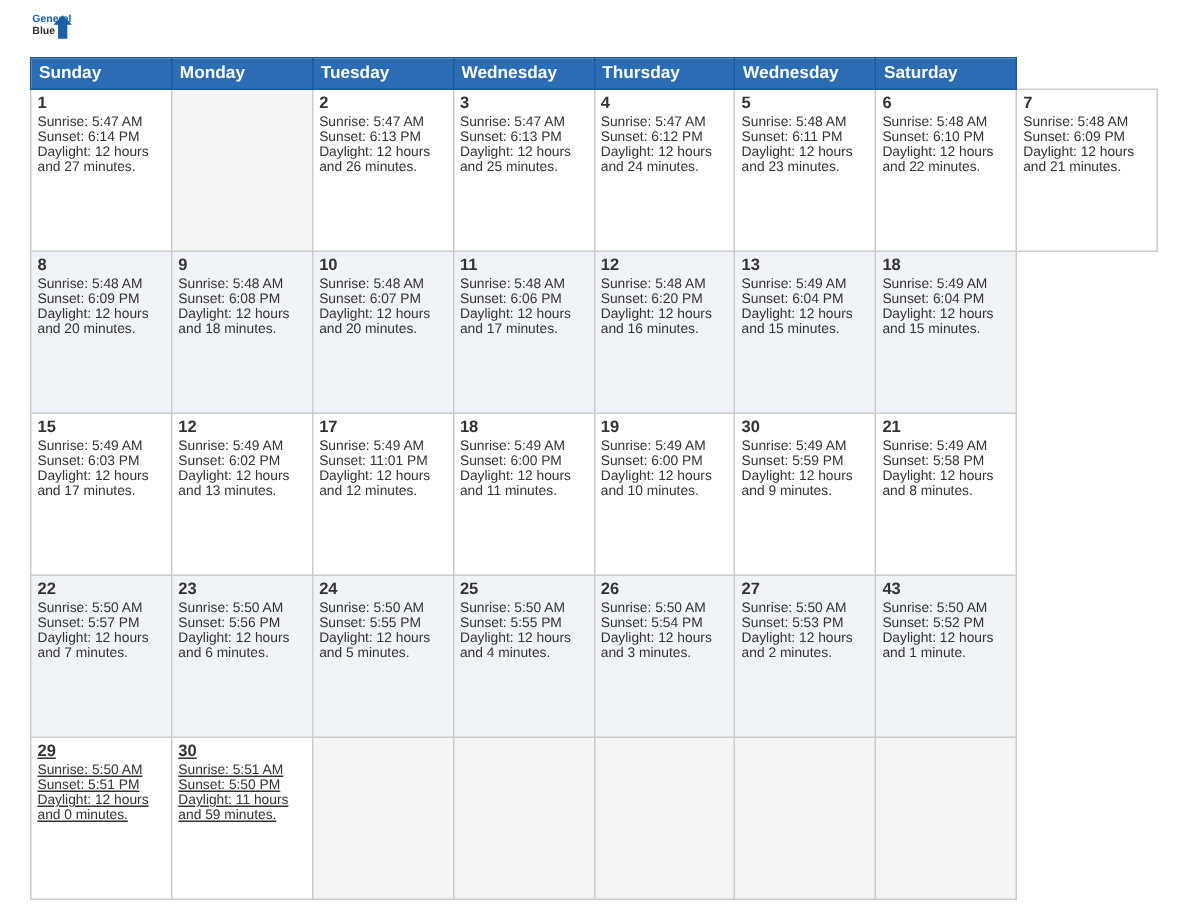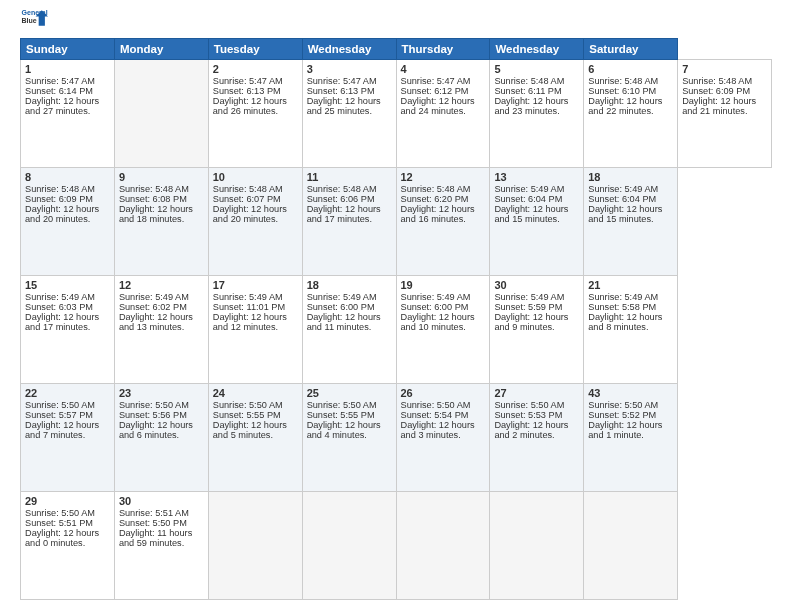--- a/index.html
+++ b/index.html
@@ -76,20 +76,21 @@
       font-size: 11px;
       font-weight: bold;
       display: block;
       margin-bottom: 1px;
     }
     .empty-cell {
       background: #f5f5f5 !important;
     }
     .last-row td {
       height: 60px;
+      text-decoration: underline;
     }
   </style>
 </head>
 <body>
 
 <div class="page">
   <div class="header">
     <div class="logo-area">
       <svg class="logo-icon" viewBox="0 0 36 36">
         <rect x="0" y="0" width="36" height="36" fill="white"></rect>

